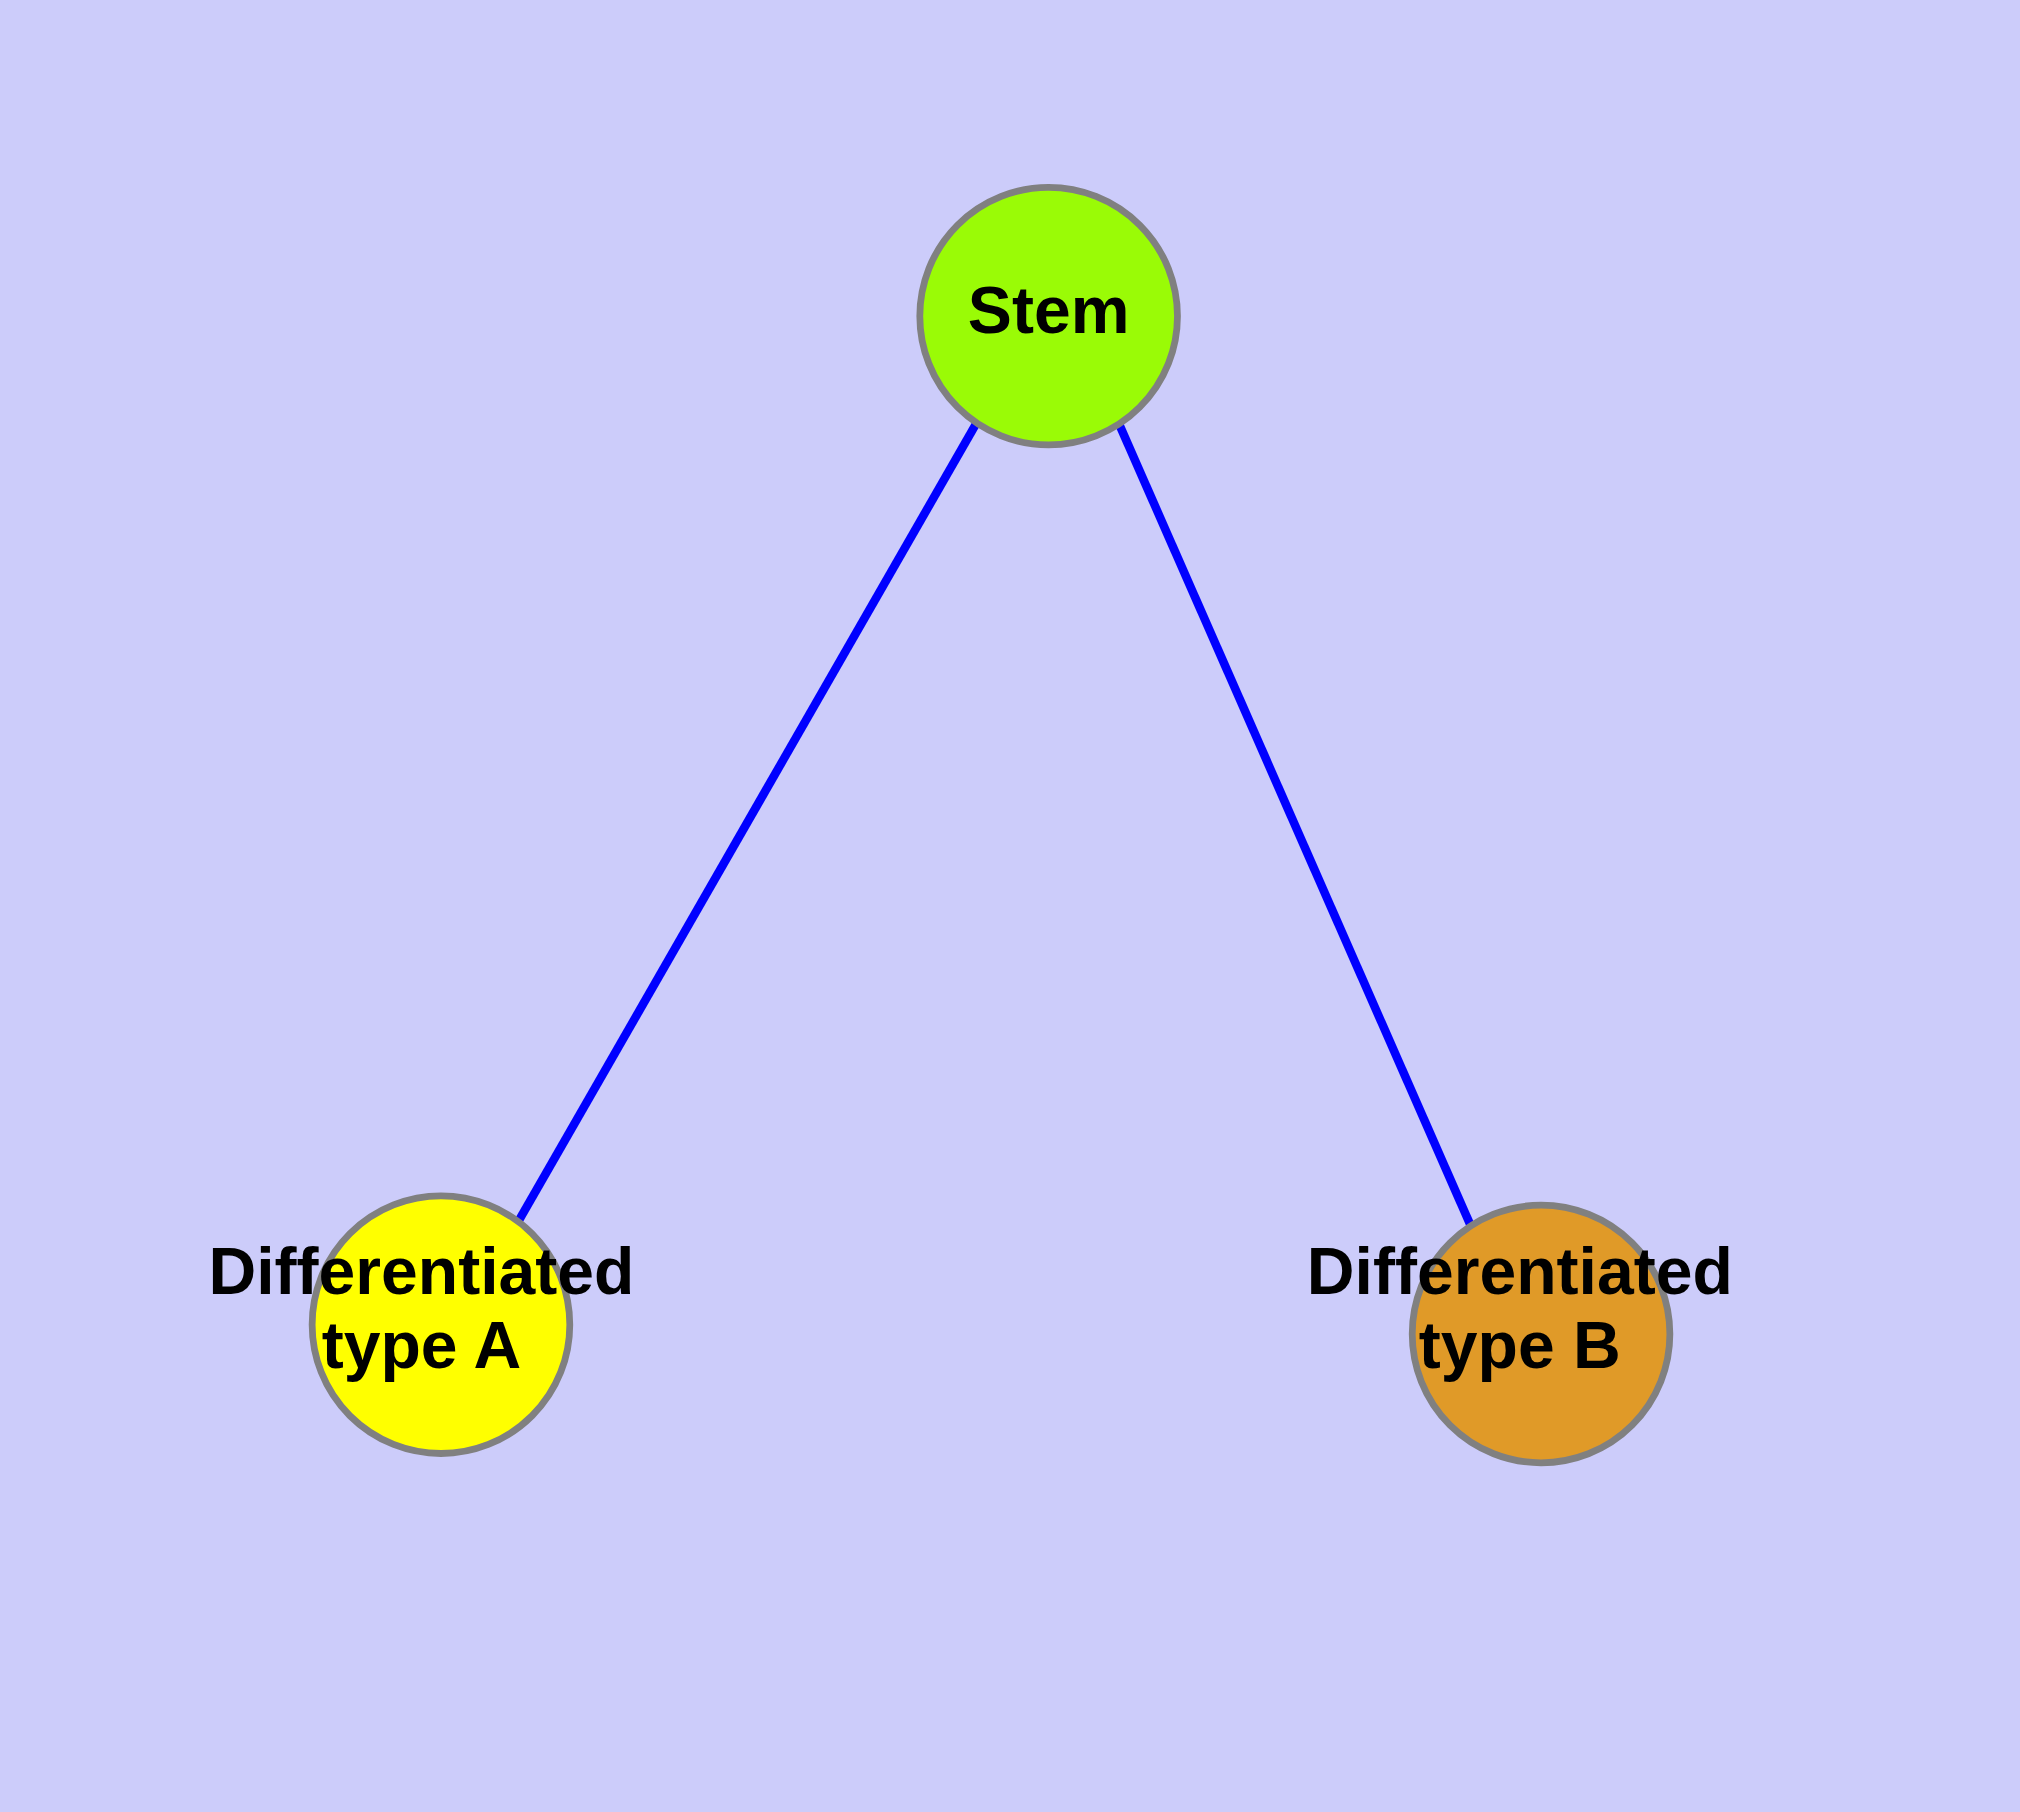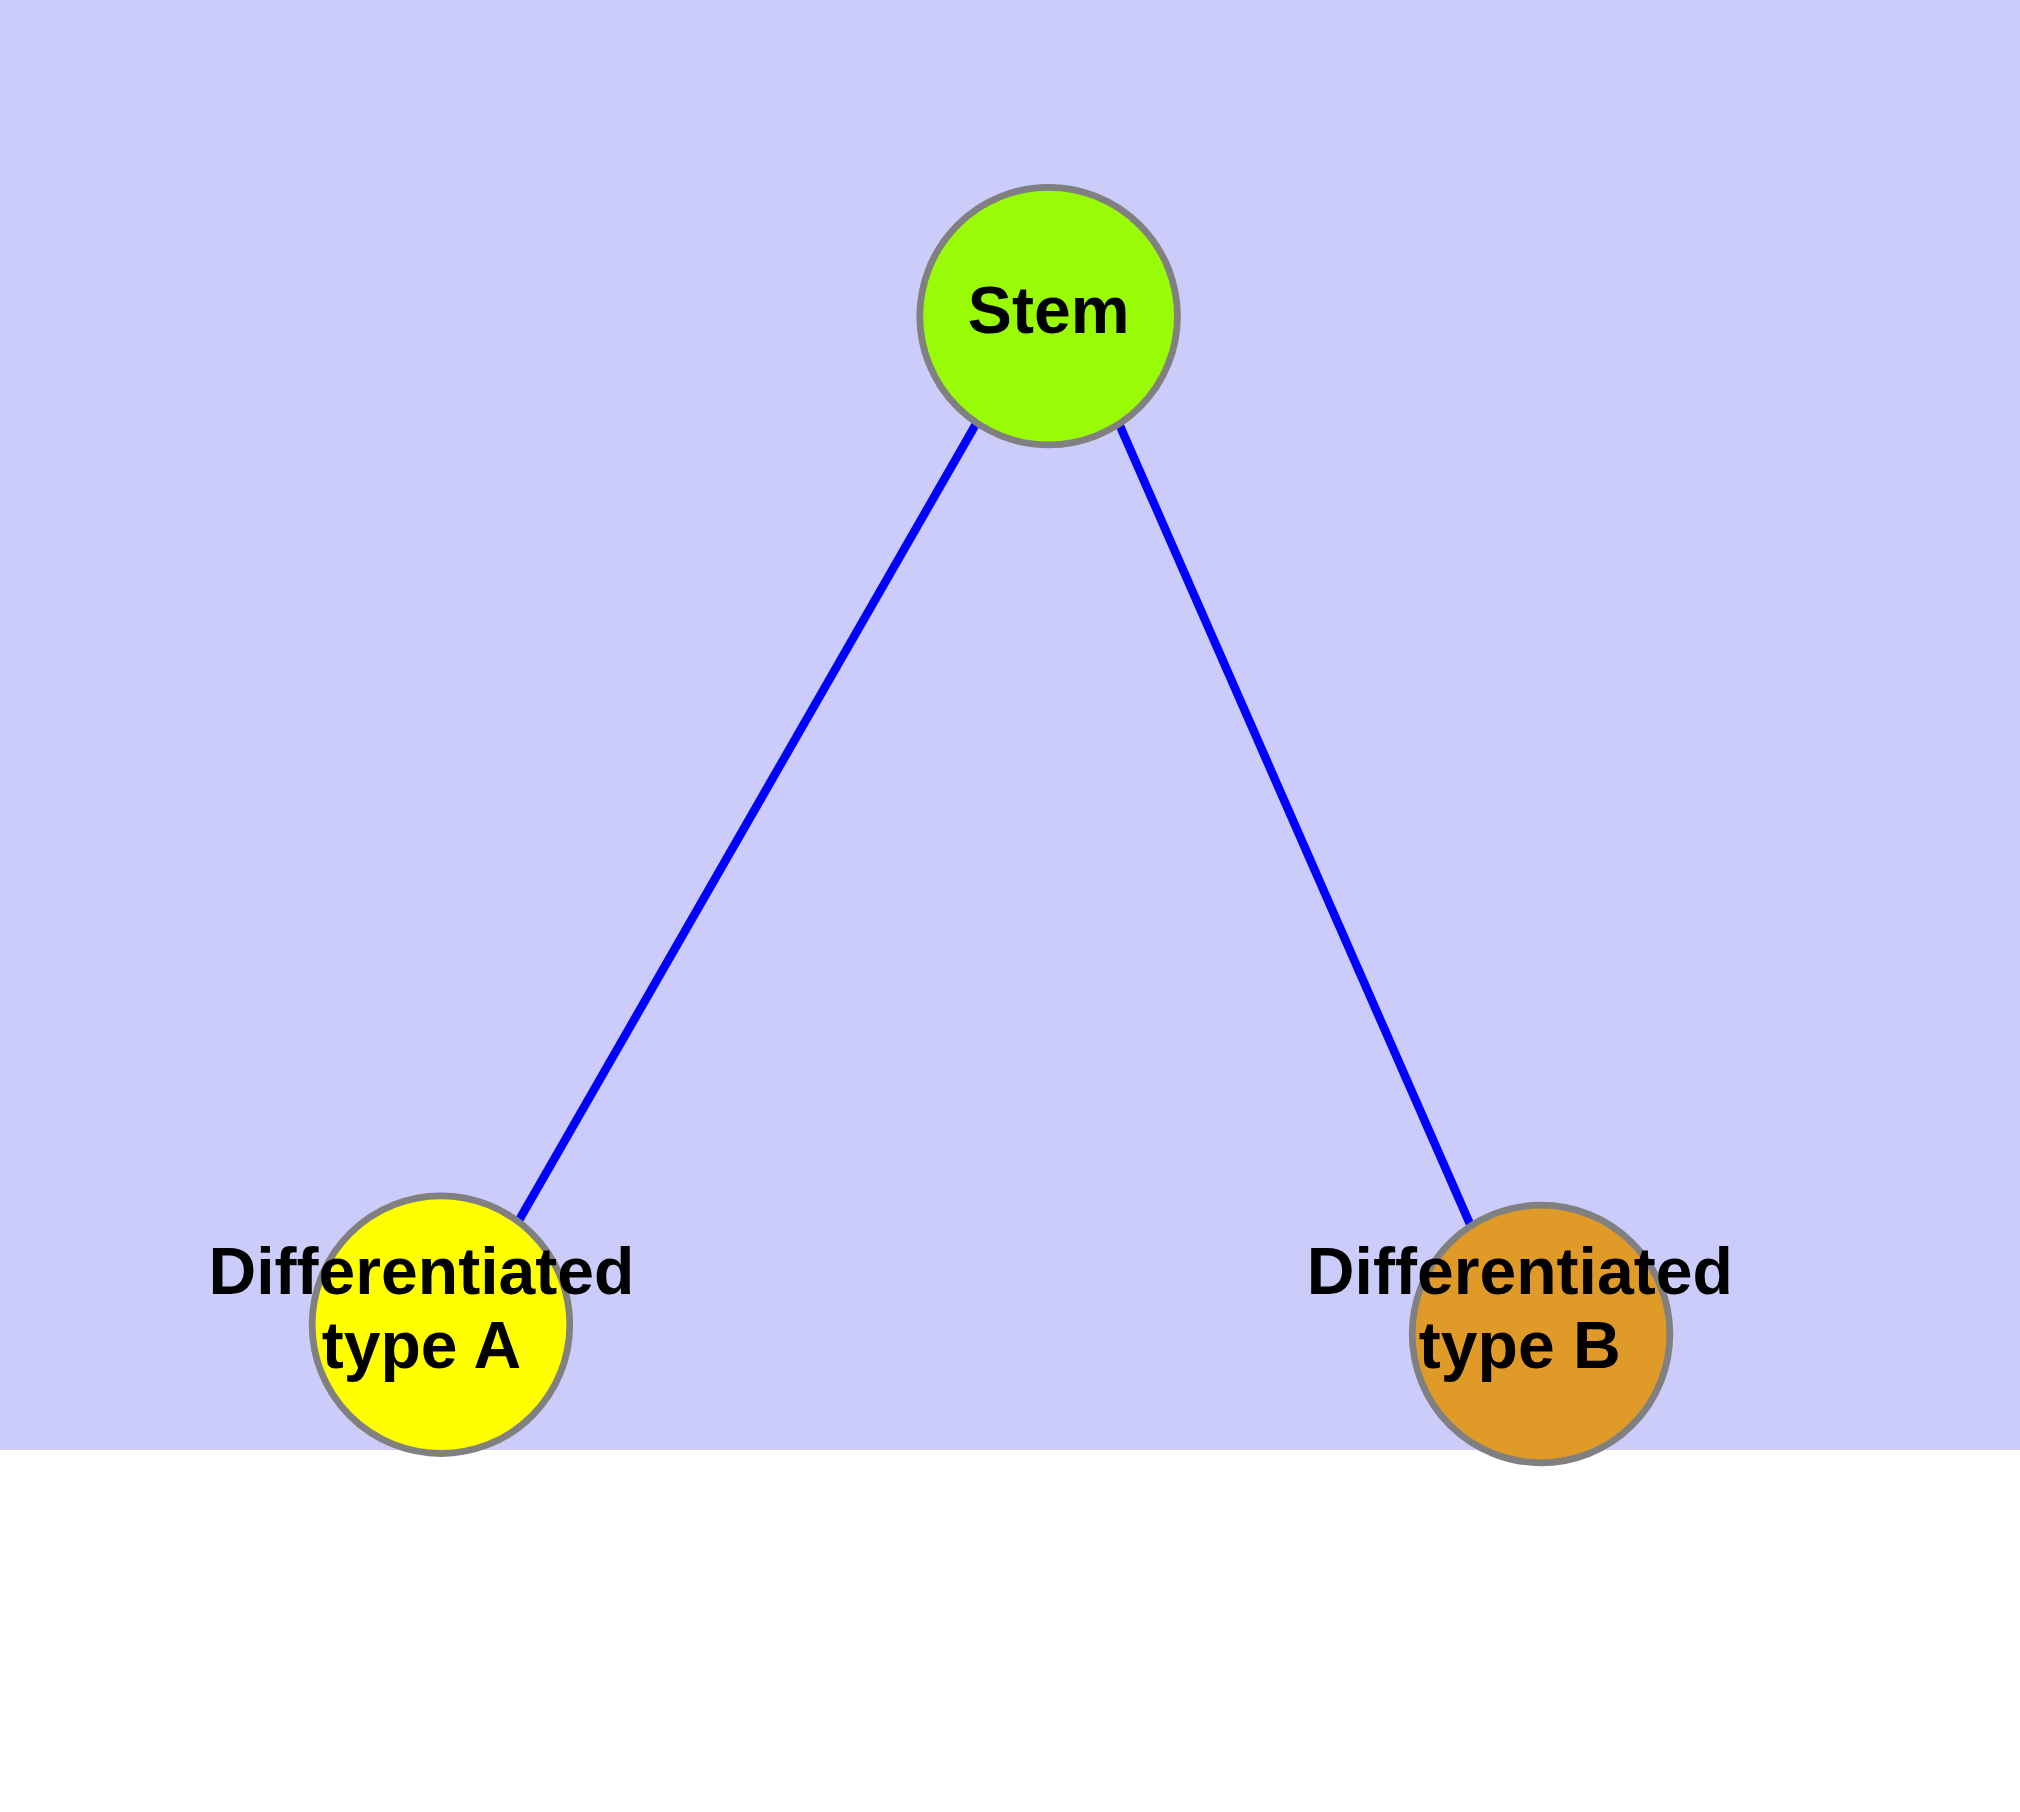--- a/index.html
+++ b/index.html
@@ -9,21 +9,21 @@
   }
   body {
     width: 2021px;
     height: 1812px;
     overflow: hidden;
     font-family: "Liberation Sans", sans-serif;
   }
   #graph-canvas {
     position: relative;
     width: 2021px;
-    height: 1450px;
+    height: 1812px;
     background: #ccccfa;
   }
   #graph-svg {
     position: absolute;
     top: 0;
     left: 0;
     width: 2021px;
     height: 1812px;
     display: block;
   }

